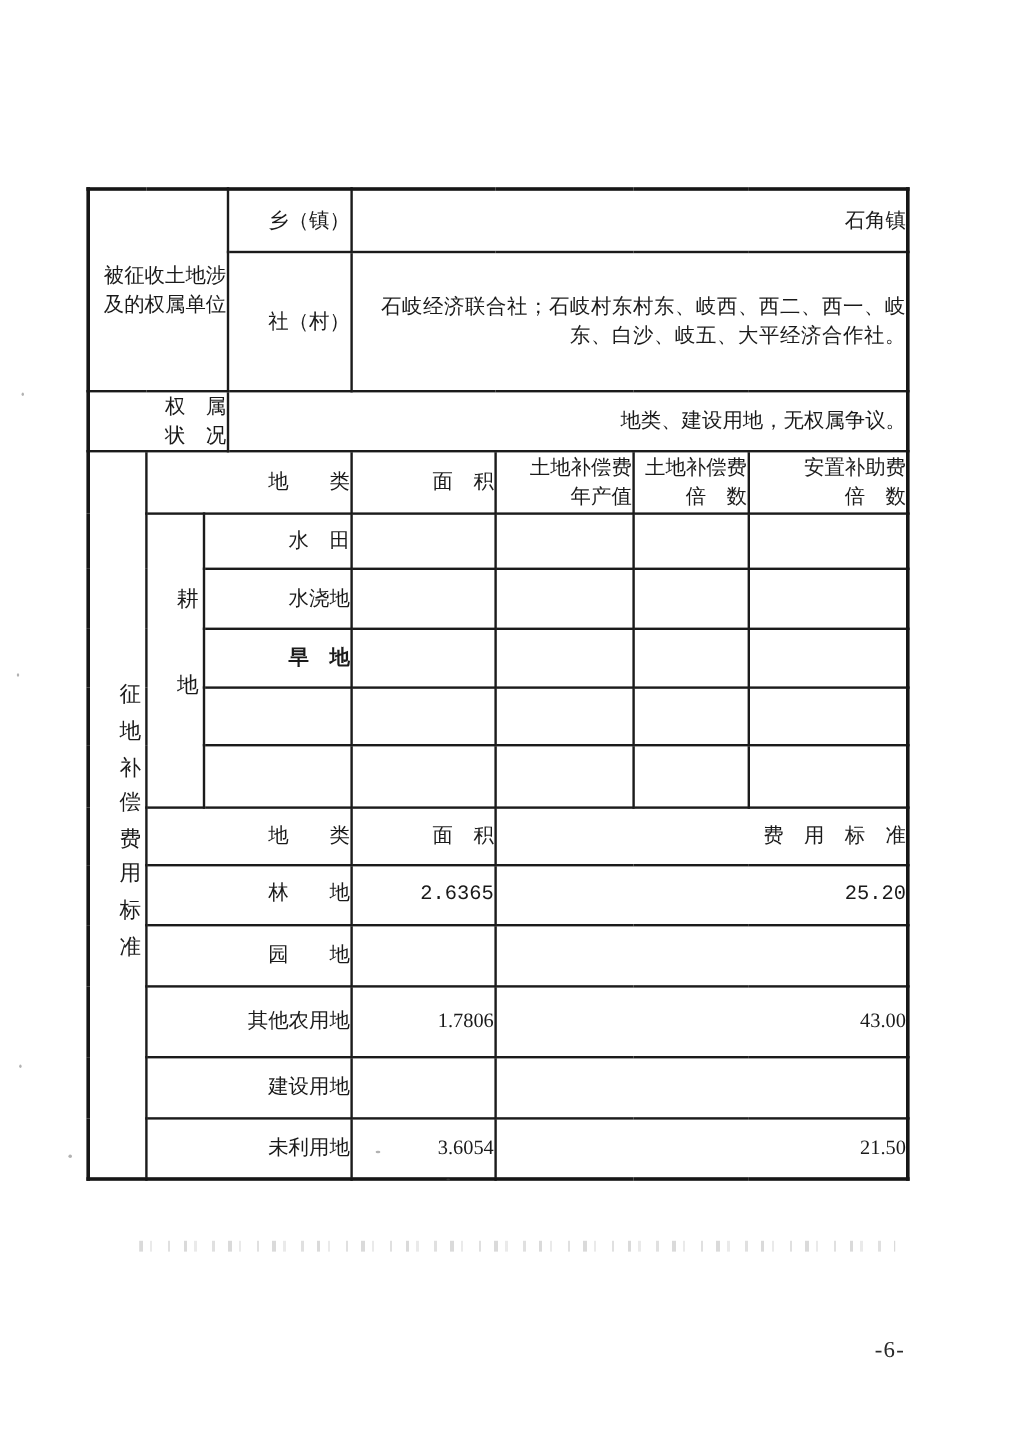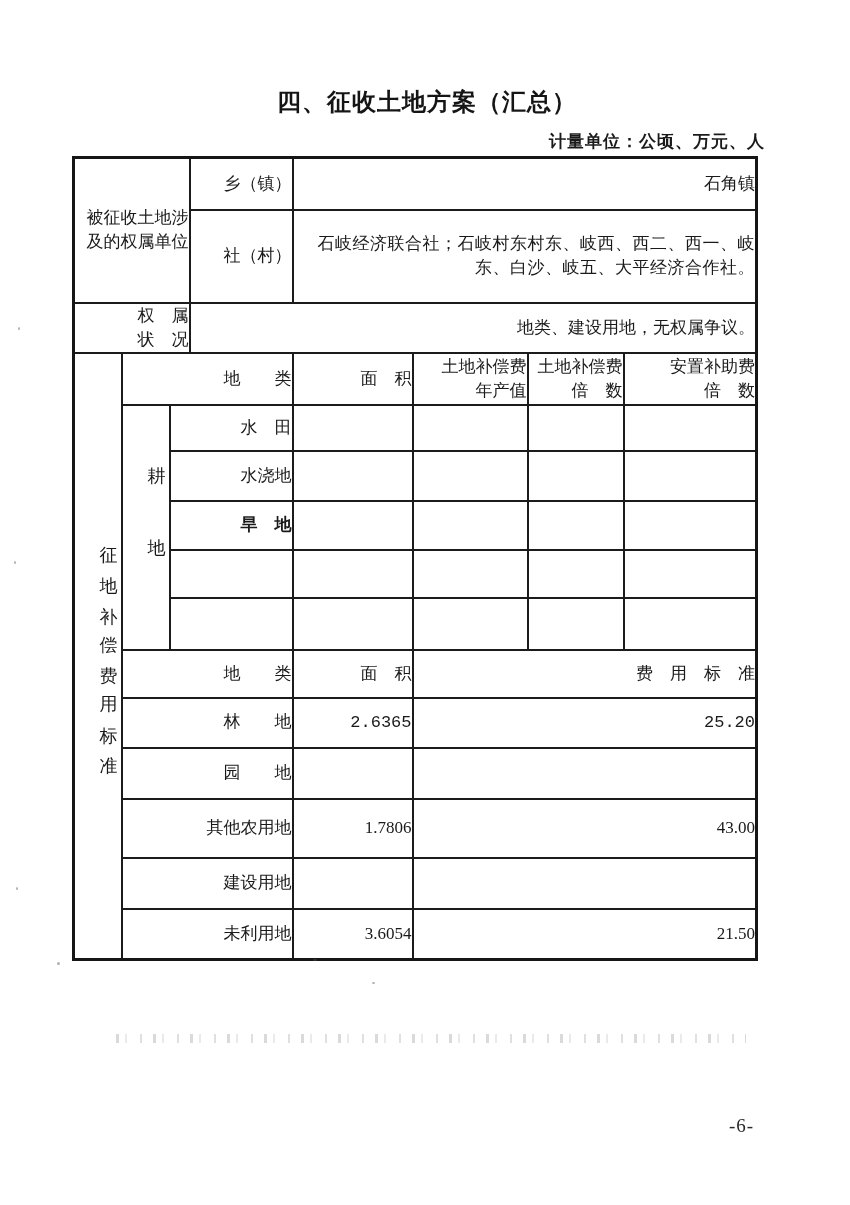--- a/index.html
+++ b/index.html
@@ -28,21 +28,21 @@
     width: 685px; border: 3px solid #161616;
   }
   table.land-table td {
     border: 2px solid #1b1b1b;
     font-size: 17px; color: #1a1a1a;
     text-align: right; vertical-align: middle;
     padding: 0; line-height: 1.4;
     overflow: hidden;
   }
   
-  tr.r1 { height: 52px; }  tr.r2 { height: 93px; } tr.r3 { height: 50px; }
+  tr.r1 { height: 52px; }  tr.r2 { height: 116px; } tr.r3 { height: 50px; }
   tr.r4 { height: 52px; }  tr.r5 { height: 46px; }  tr.r6 { height: 50px; }
   tr.r7 { height: 49px; font-weight: bold; }  tr.r8 { height: 48px; }  tr.r9 { height: 52px; }
   tr.r10 { height: 48px; } tr.r11 { height: 50px; font-family: Liberation Mono, monospace; } tr.r12 { height: 51px; }
   tr.r13 { height: 59px; } tr.r14 { height: 51px; } tr.r15 { height: 51px; }
 
   td.al { text-align: left; padding-left: 10px; padding-right: 8px; }
   td.preline { white-space: pre-line; line-height: 1.35; }
   td.thick-top { border-top: 3px solid #161616; }
 
   .vtext {
@@ -66,22 +66,20 @@
         rgba(30,30,30,0.45) 24px 26px, transparent 26px 37px);
     opacity: 0.30; filter: blur(0.4px);
   }
   .speck { position: absolute; background: #555; opacity: 0.45; border-radius: 50%; }
 </style>
 </head>
 <body>
 
 <div id="page">
 
-  <div class="doc-title">四、征收土地方案（汇总）</div>
-  <div class="unit-note">计量单位：公顷、万元、人</div>
 
   <table class="land-table">
     <colgroup>
       <col style="width:48px">
         <col style="width:48px">
         <col style="width:20px">
         <col style="width:103px">
       <col style="width:120px">
         <col style="width:115px">
         <col style="width:96px">

